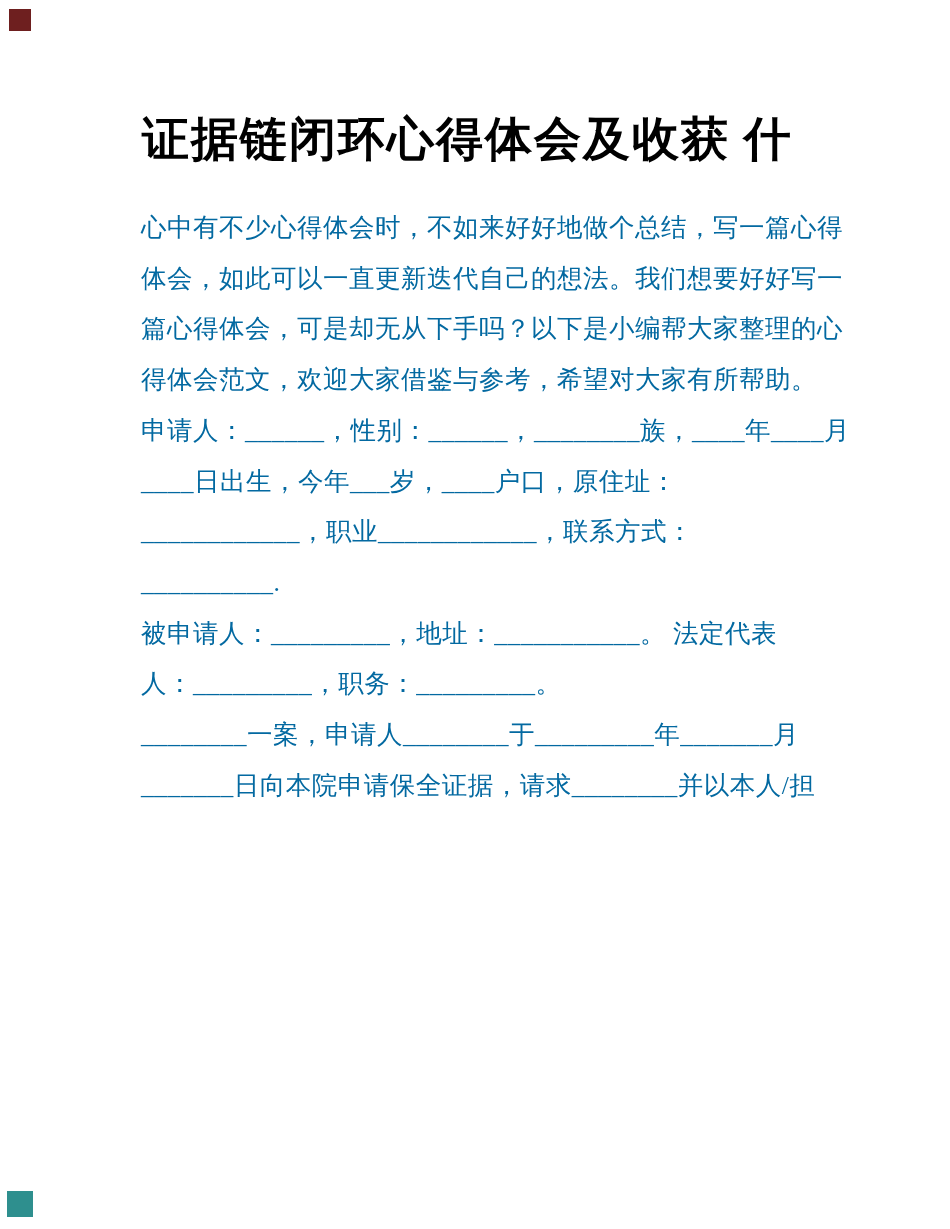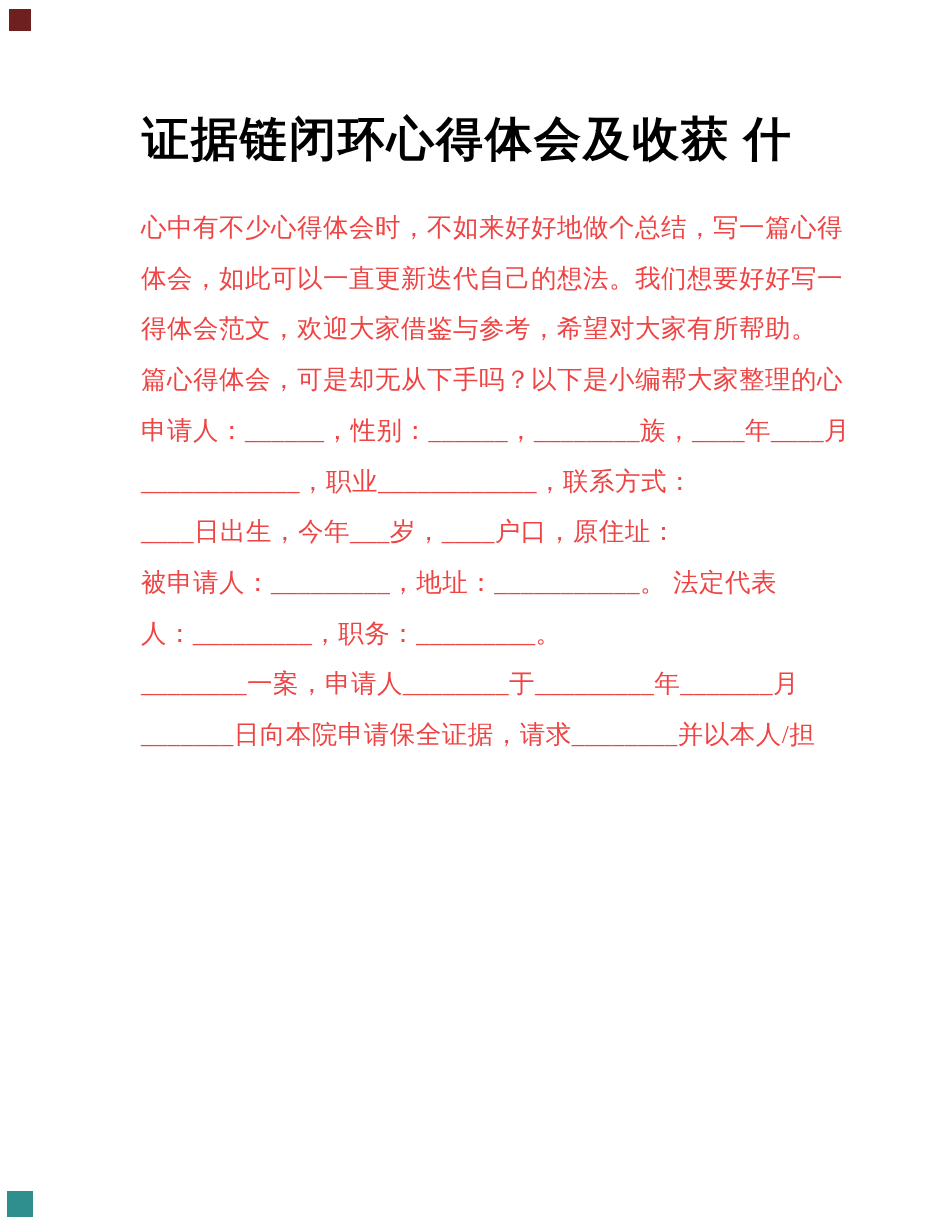--- a/index.html
+++ b/index.html
@@ -20,21 +20,21 @@
     font-size: 47px;
     line-height: 74px;
     font-weight: bold;
     color: #000000;
     letter-spacing: 2px;
   }
   .doc-body {
     margin: 27px 118px 0 141px;
     font-size: 25.5px;
     line-height: 50.7px;
-    color: #ef4444;
+    color: #0369a1;
     letter-spacing: 0.5px;
   }
   .text-line {
     white-space: nowrap;
   }
   .corner-marker {
     position: absolute;
     display: block;
   }
   .corner-marker.tl {
@@ -57,25 +57,26 @@
 
   <span class="corner-marker tl" style="background-color: rgb(110, 31, 31);"></span>
 
   <div class="doc-title">
     <div class="text-line">证据链闭环心得体会及收获 什</div>
   </div>
 
   <div class="doc-body">
     <div class="text-line">心中有不少心得体会时，不如来好好地做个总结，写一篇心得</div>
     <div class="text-line">体会，如此可以一直更新迭代自己的想法。我们想要好好写一</div>
+    <div class="text-line">篇心得体会，可是却无从下手吗？以下是小编帮大家整理的心</div>
     <div class="text-line">得体会范文，欢迎大家借鉴与参考，希望对大家有所帮助。</div>
-    <div class="text-line">篇心得体会，可是却无从下手吗？以下是小编帮大家整理的心</div>
     <div class="text-line">申请人：______，性别：______，________族，____年____月</div>
+    <div class="text-line">____日出生，今年___岁，____户口，原住址：</div>
     <div class="text-line">____________，职业____________，联系方式：</div>
-    <div class="text-line">____日出生，今年___岁，____户口，原住址：</div>
+    <div class="text-line">__________.</div>
     <div class="text-line">被申请人：_________，地址：___________。 法定代表</div>
     <div class="text-line">人：_________，职务：_________。</div>
     <div class="text-line">________一案，申请人________于_________年_______月</div>
     <div class="text-line">_______日向本院申请保全证据，请求________并以本人/担</div>
   </div>
 
   <span class="corner-marker bl" style="background-color: rgb(46, 143, 142);"></span>
 
 </div>
 

